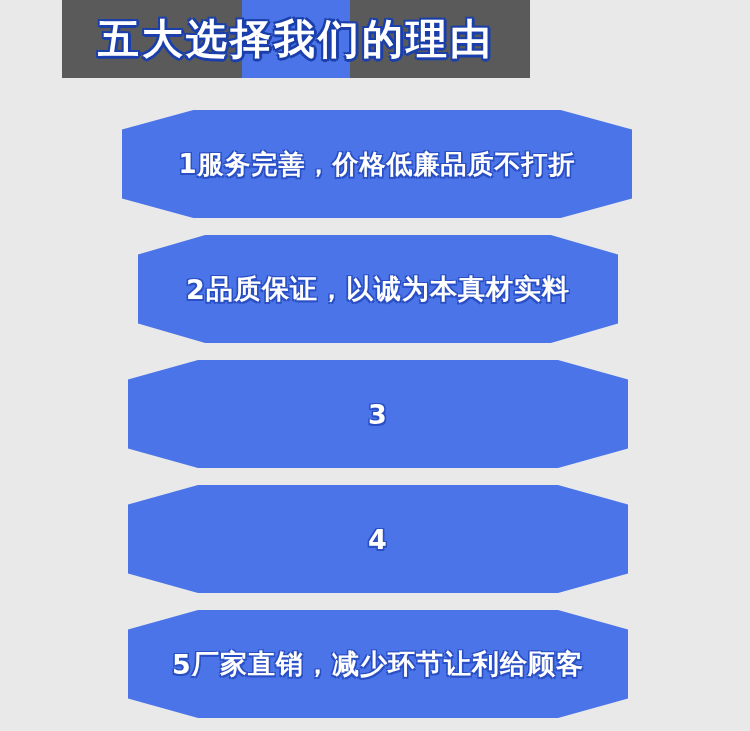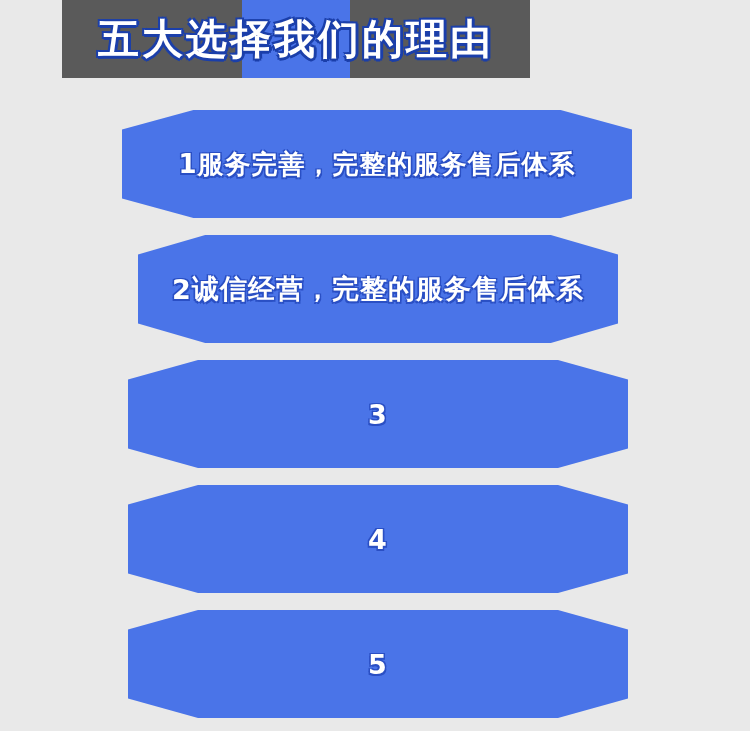--- a/index.html
+++ b/index.html
@@ -131,43 +131,44 @@
     <div class="header-notch right"></div>
     <div class="header-side right"></div>
     <div class="header-title">五大选择我们的理由</div>
   </div>
 
   <div class="list">
 
     <div class="row row-1">
       <div class="banner">
         <span class="banner-text">1</span>
-        <span class="banner-text">服务完善，完整的服务售后体系</span>
+        <span class="banner-text">服务完善，价格低廉品质不打折</span>
       </div>
     </div>
 
     <div class="row row-2">
       <div class="banner">
         <span class="banner-text">2</span>
-        <span class="banner-text">诚信经营，完整的服务售后体系</span>
+        <span class="banner-text">品质保证，以诚为本真材实料</span>
       </div>
     </div>
 
     <div class="row row-3">
       <div class="banner">
         <span class="banner-text">3</span>
       </div>
     </div>
 
     <div class="row row-4">
       <div class="banner">
         <span class="banner-text">4</span>
       </div>
     </div>
 
     <div class="row row-5">
       <div class="banner">
         <span class="banner-text">5</span>
+        <span class="banner-text">厂家直销，减少环节让利给顾客</span>
       </div>
     </div>
 
   </div>
 </div>
 
 </body></html>

